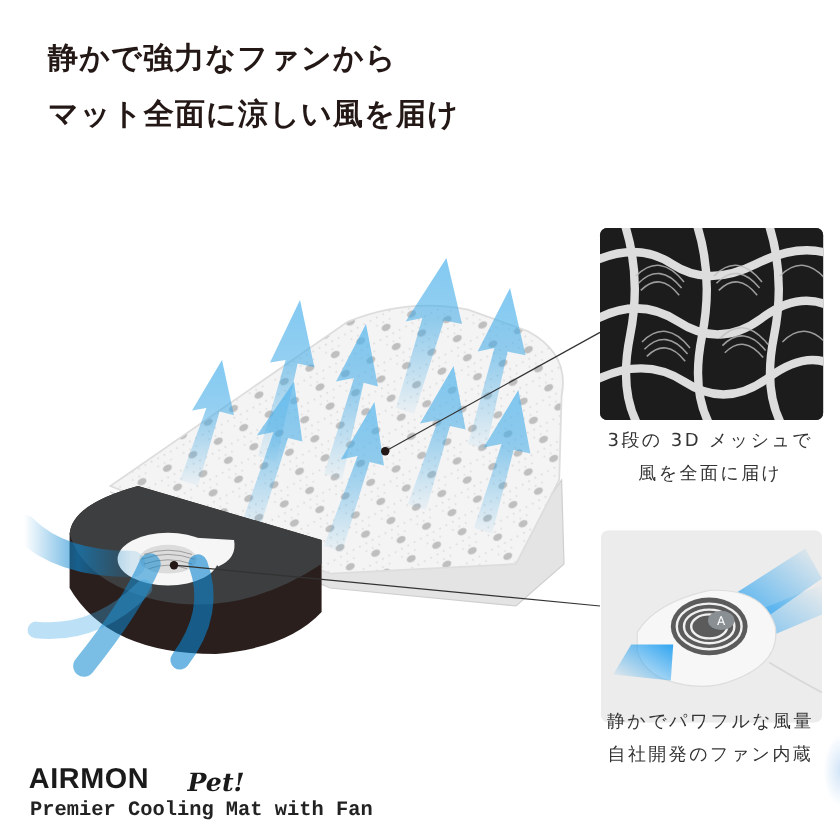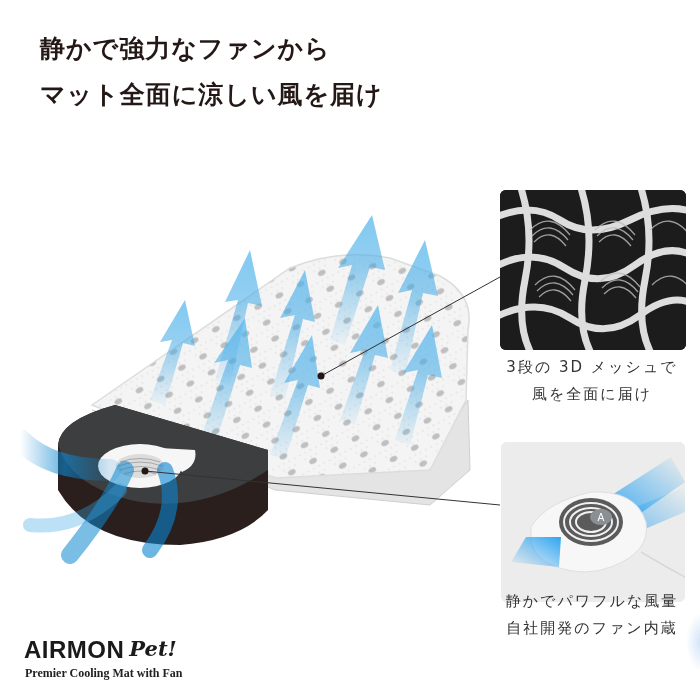--- a/index.html
+++ b/index.html
@@ -8,24 +8,24 @@
   .headline { position:absolute; left:40px; top:26px; font-size:25px; font-weight:bold; line-height:46px; letter-spacing:1px; color:#231815; }
   .headline div { white-space:nowrap; }
   .illustration { position:absolute; left:0; top:0; width:700px; height:700px; }
   .photo { position:absolute; border-radius:6px; overflow:hidden; }
   .mesh-photo { left:500px; top:190px; width:186px; height:160px; background:#1a1a1a; }
   .fan-photo { left:501px; top:442px; width:184px; height:160px; background:#ececec; }
   .caption { position:absolute; width:200px; text-align:center; font-size:15px; line-height:27px; letter-spacing:2px; color:#333; white-space:nowrap; }
   .cap-mesh { left:492px; top:354px; }
   .cap-fan { left:492px; top:588px; }
   .logo { position:absolute; left:24px; top:636px; }
-  .logo-main { display:flex; align-items:flex-start; }
+  .logo-main { display:flex; align-items:flex-end;gap:27px; }
   .logo-word { font-family:"Liberation Sans", sans-serif; font-weight:bold; font-size:24px; letter-spacing:0.5px; color:#1a1a1a; }
   .logo-pet { font-family:"DejaVu Serif", serif; font-style:italic; font-weight:bold; font-size:21px; margin-left:5px; color:#1a1a1a; }
-  .logo-sub { font-family:Liberation Serif, serif; font-size:12px; font-weight:bold; color:#222; margin-top:2px; margin-left:1px; }
+  .logo-sub { font-family:Liberation Mono, monospace; font-size:17px; font-weight:bold; color:#222; margin-top:2px; margin-left:1px; }
   .edge-glow { position:absolute; left:686px; top:612px; width:30px; height:60px; border-radius:50%;
                background:radial-gradient(ellipse at center, rgba(170,205,240,0.55), rgba(255,255,255,0) 70%); }
 </style>
 </head>
 <body>
 
 <div class="headline">
   <div>静かで強力なファンから</div>
   <div>マット全面に涼しい風を届け</div>
 </div>

